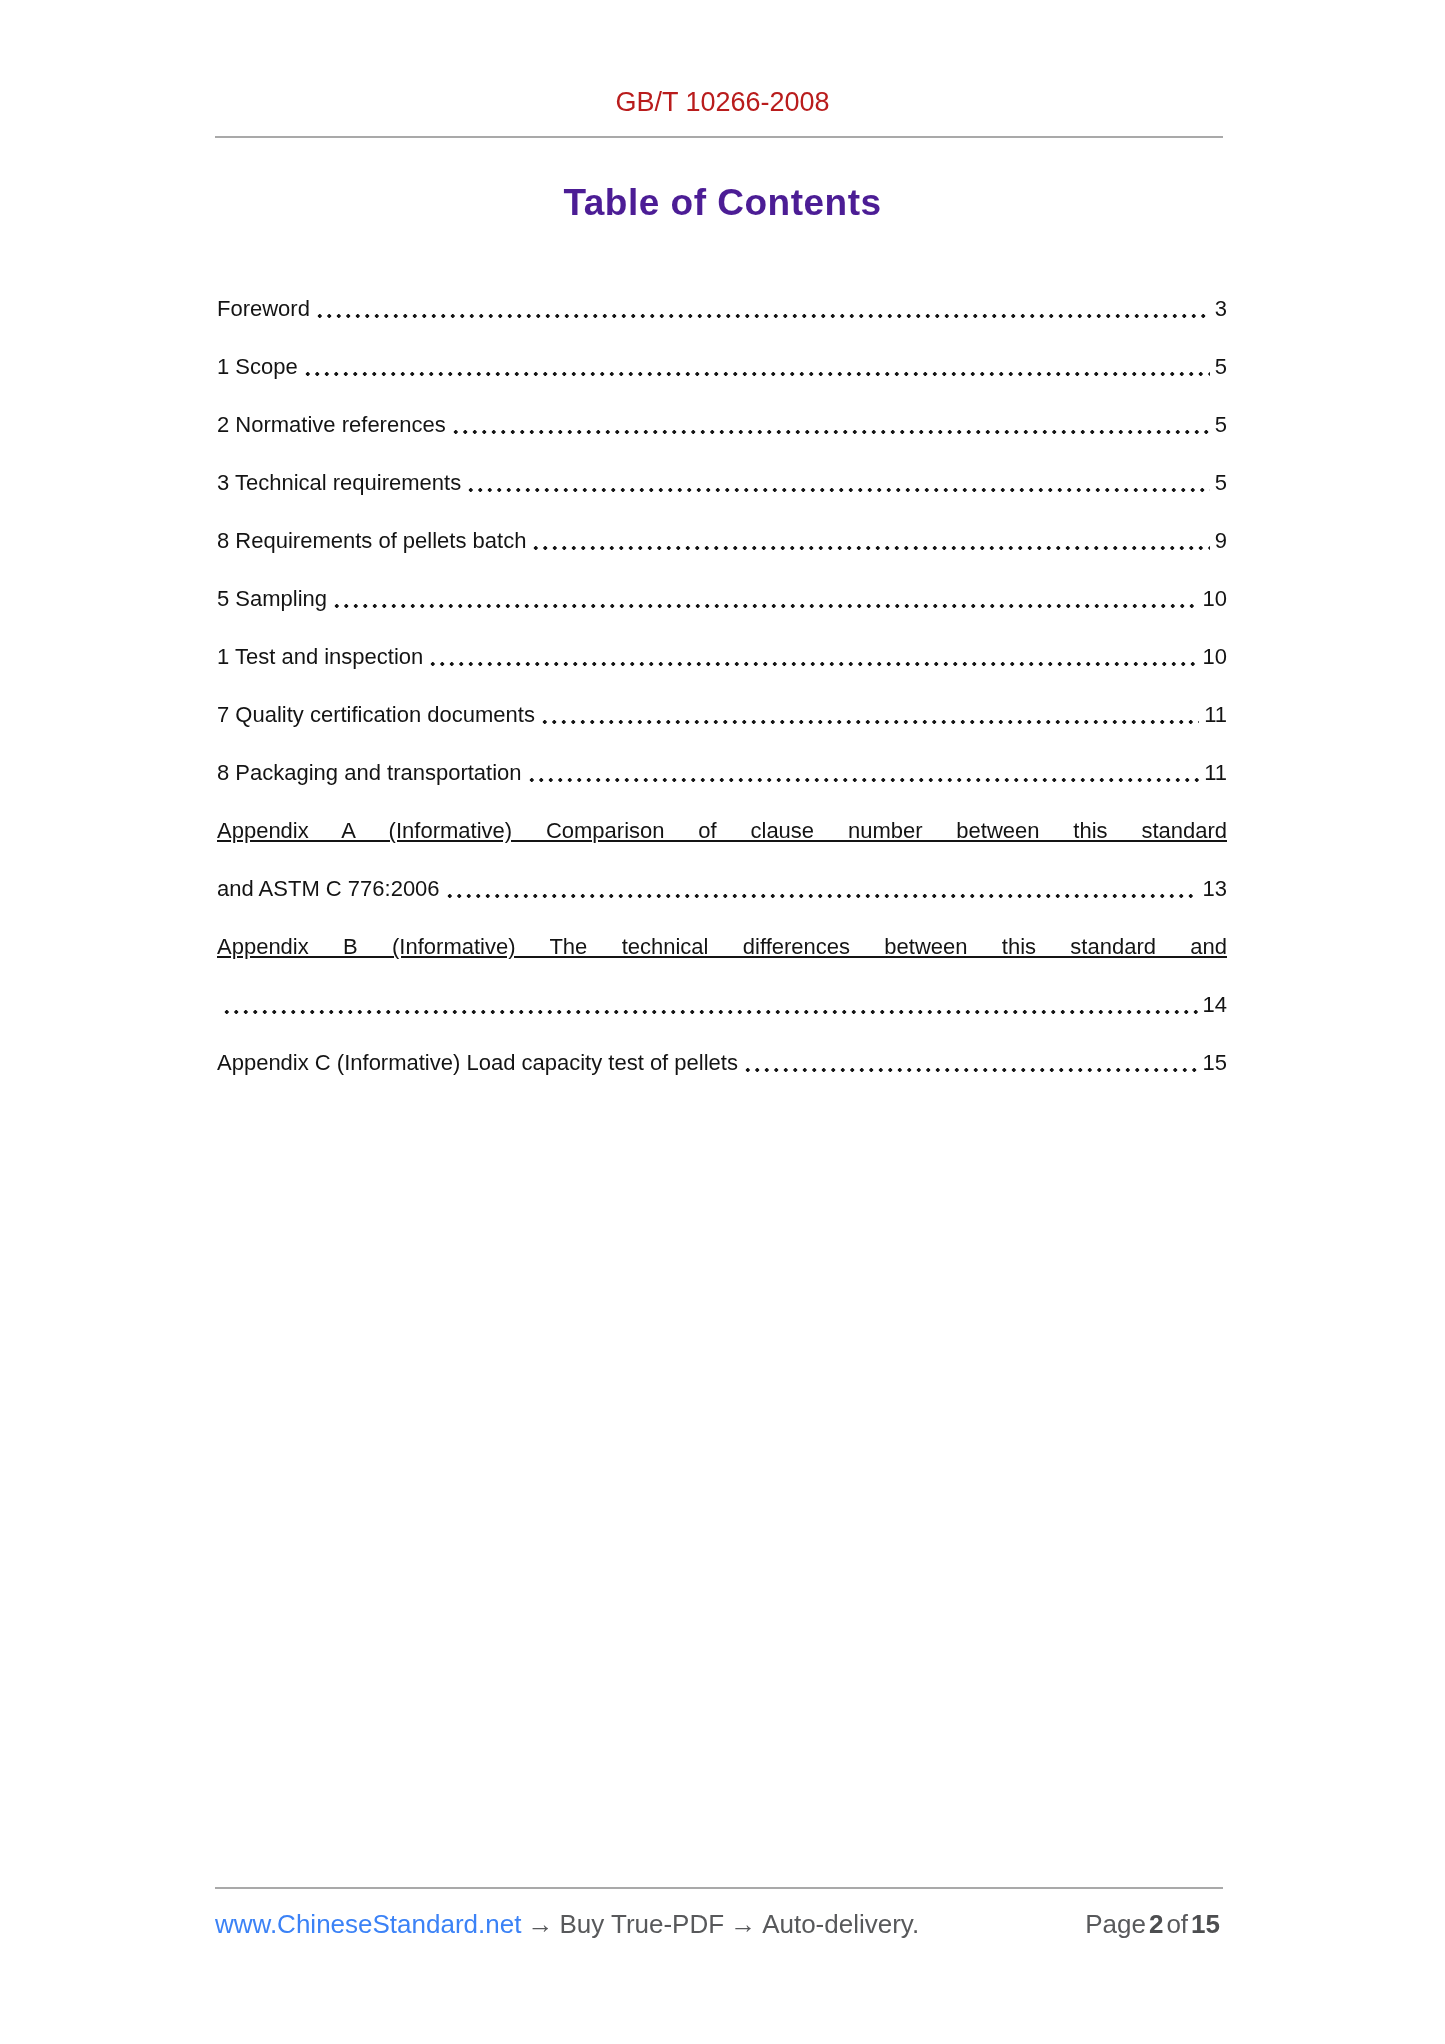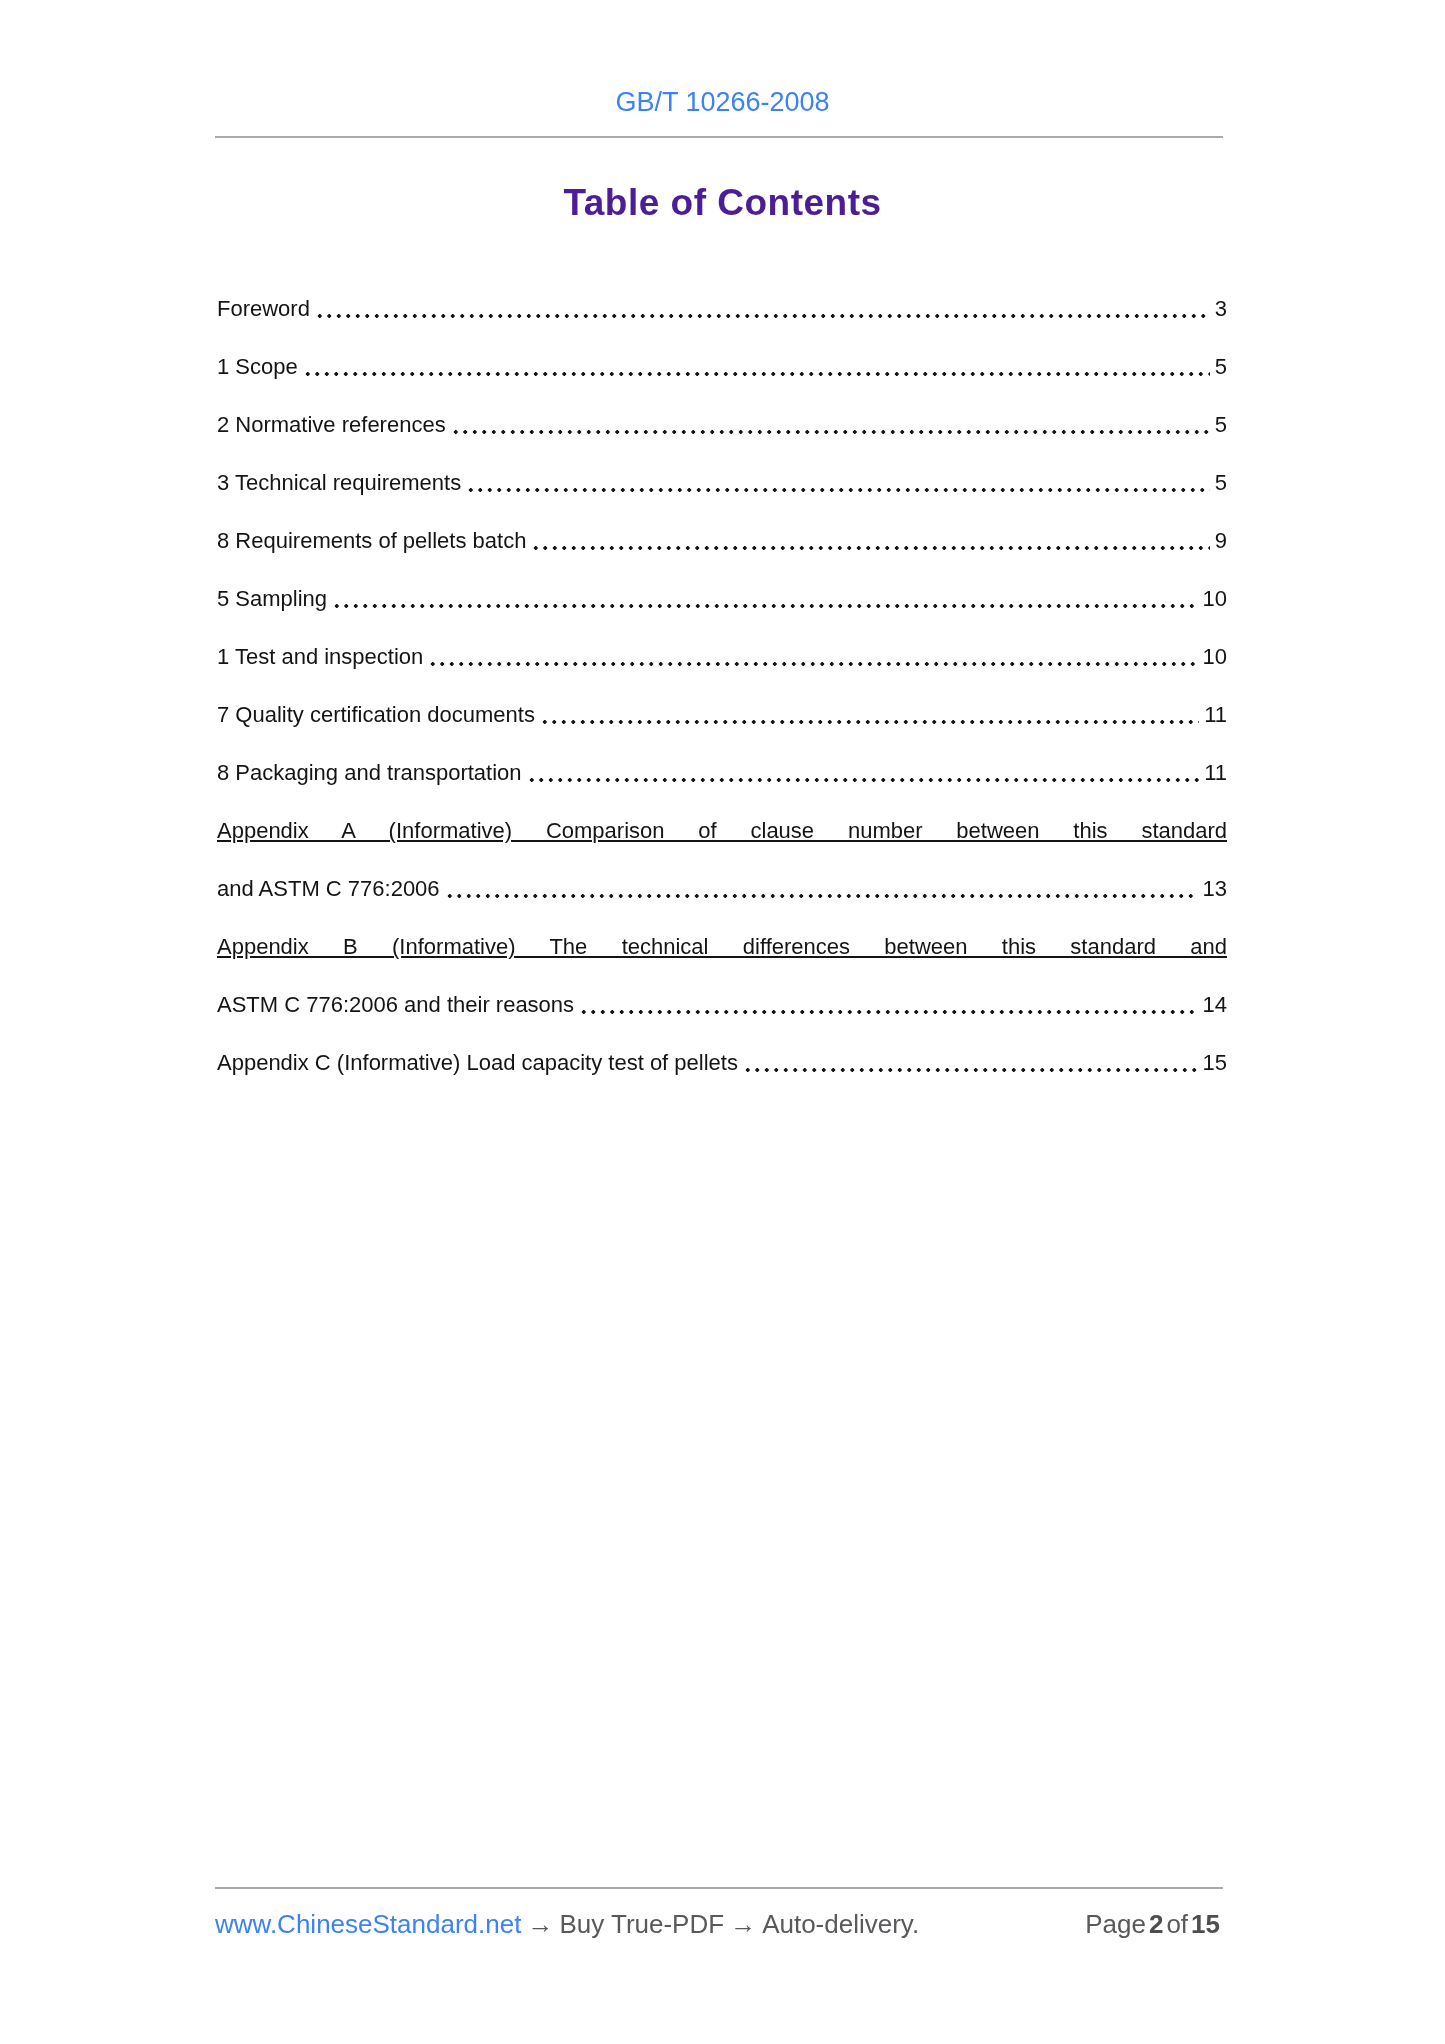--- a/index.html
+++ b/index.html
@@ -12,21 +12,21 @@
     color: #141414;
     overflow: hidden;
   }
 
   .page-header {
     position: absolute;
     top: 88px; left: 0; width: 100%;
     text-align: center;
     font-size: 27px;
     line-height: 28px;
-    color: #3b82f6;
+    color: #b91c1c;
   }
 
   .rule {
     position: absolute;
     left: 215px;
     width: 1008px;
     height: 2px;
     background: #a9a9a9;
   }
   .rule.header-rule { top: 136px; }
@@ -158,21 +158,20 @@
   </div>
   <div class="toc-row">
     <span class="entry-label">and ASTM C 776:2006</span>
     <span class="toc-leader"></span>
     <span class="page-num">13</span>
   </div>
   <div class="toc-row wrap-line">
     <span class="entry-label">Appendix B (Informative) The technical differences between this standard and</span>
   </div>
   <div class="toc-row">
-    <span class="entry-label">ASTM C 776:2006 and their reasons</span>
     <span class="toc-leader"></span>
     <span class="page-num">14</span>
   </div>
   <div class="toc-row">
     <span class="entry-label">Appendix C (Informative) Load capacity test of pellets</span>
     <span class="toc-leader"></span>
     <span class="page-num">15</span>
   </div>
 </div>
 

